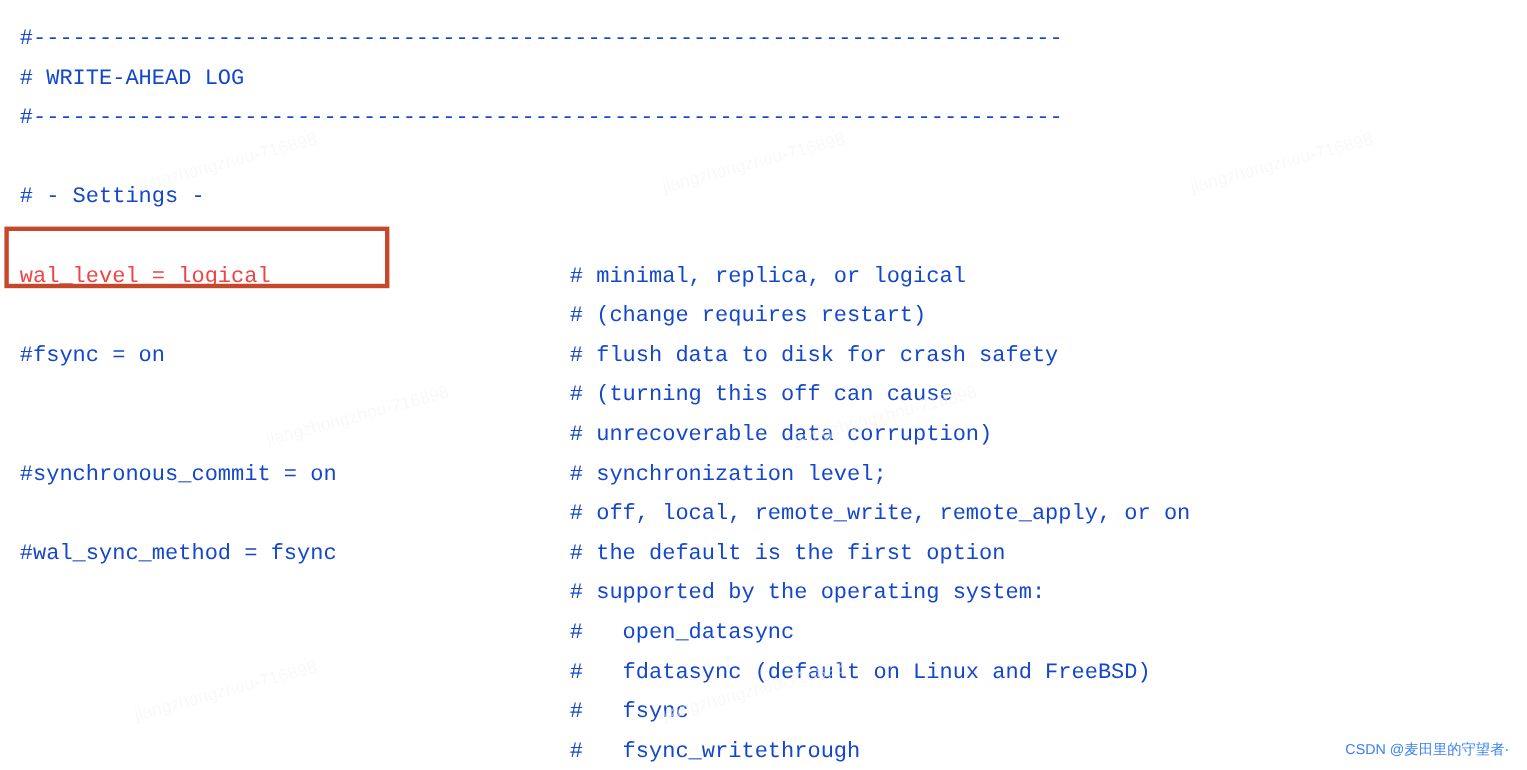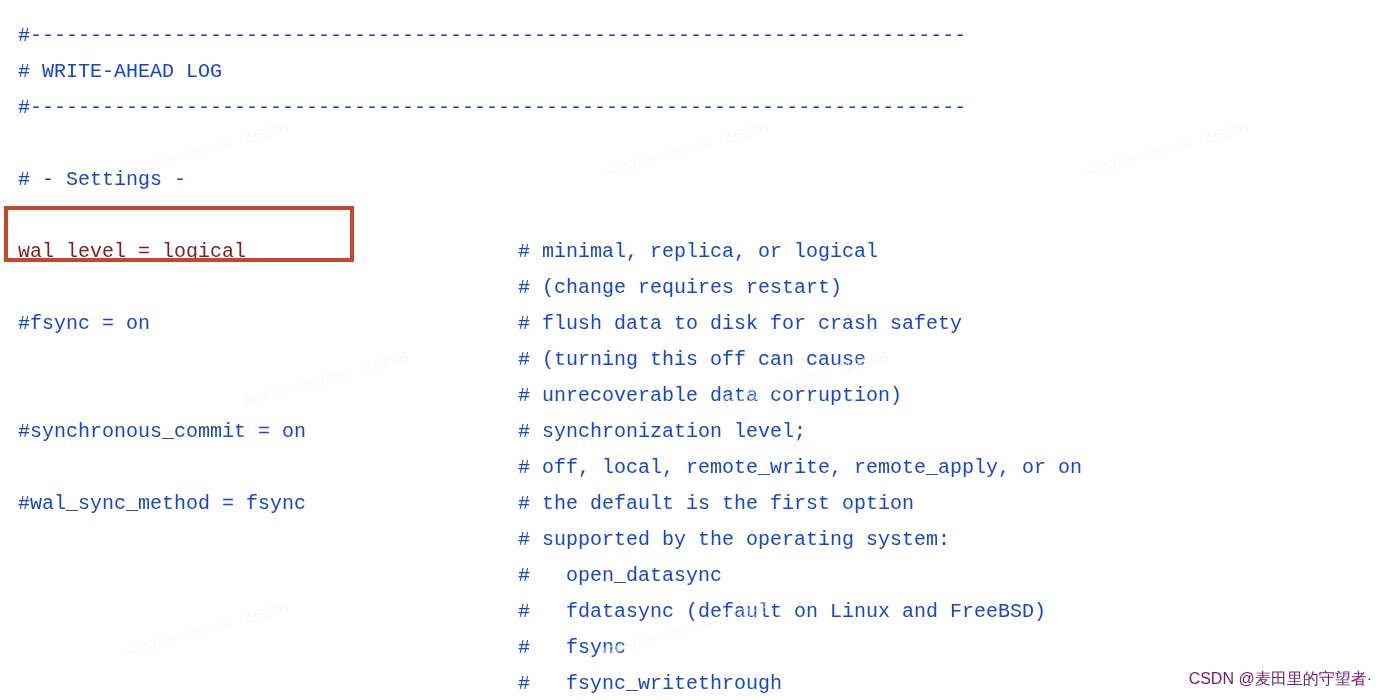--- a/index.html
+++ b/index.html
@@ -18,21 +18,21 @@
       overflow: hidden;
     }
     .config-container {
       white-space: pre;
       line-height: 1.8;
     }
     .comment {
       color: #1447cc;
     }
     .setting {
-      color: #7f1d1d;
+      color: #ef4444;
     }
     .highlight-box {
       position: absolute;
       border: 4px solid #c7472a;
       left: 4px;
       top: 206px;
       width: 350px;
       height: 56px;
       pointer-events: none;
     }
@@ -47,22 +47,22 @@
       vertical-align: top;
     }
     .col-right {
       display: inline-block;
       vertical-align: top;
     }
     .watermark {
       position: absolute;
       bottom: 10px;
       right: 16px;
-      font-size: 16px;
-      color: #701a75;
+      font-size: 13px;
+      color: #3b82f6;
       font-family: Arial, sans-serif;
     }
     .faint-wm {
       position: absolute;
       color: #f4f4f4;
       font-size: 16px;
       font-family: Arial, sans-serif;
       pointer-events: none;
       transform: rotate(-15deg);
       opacity: 0.55;

